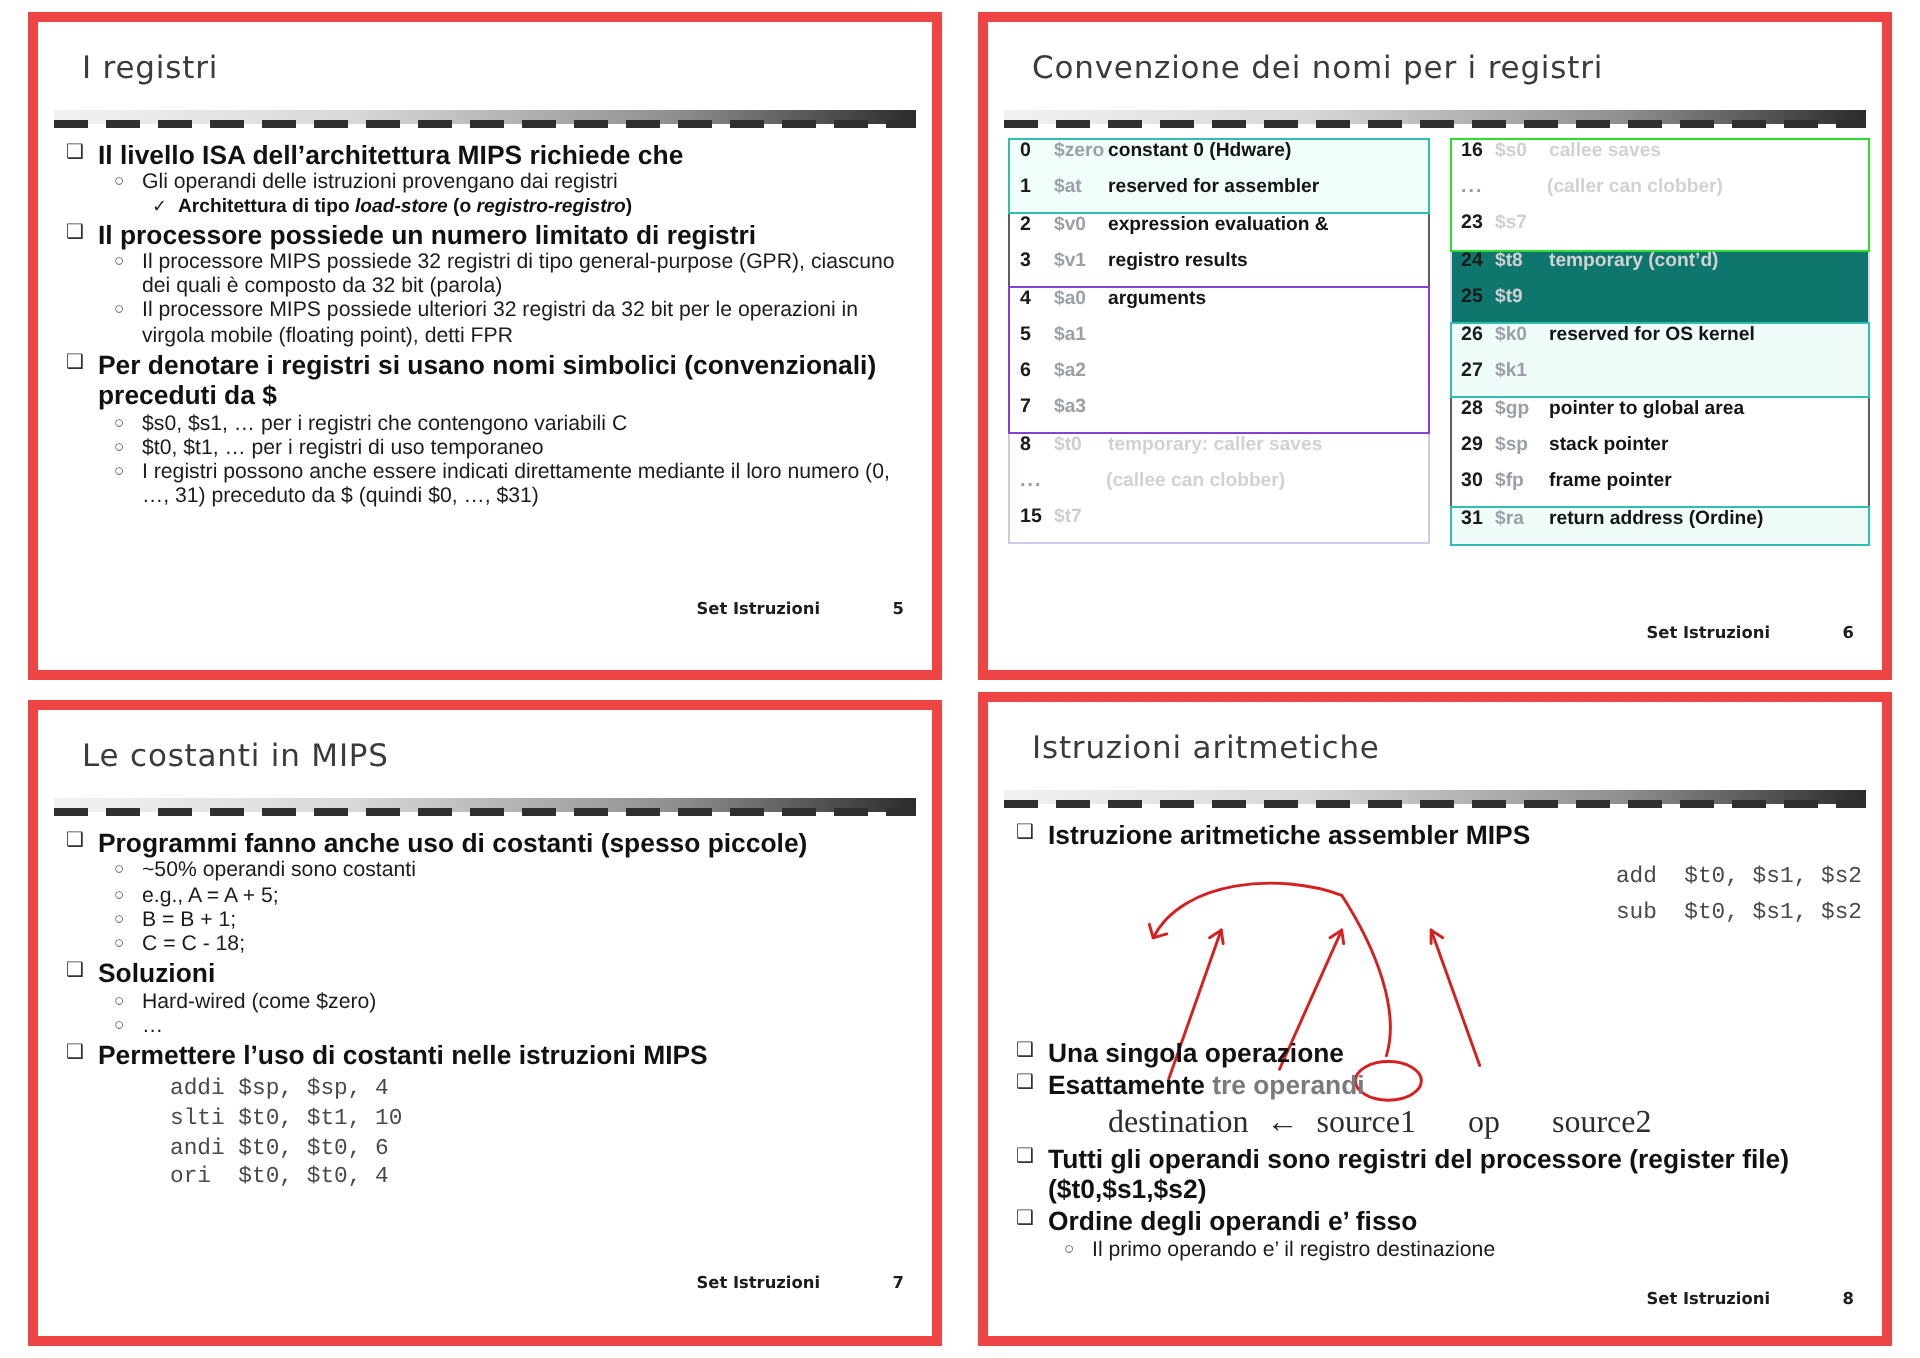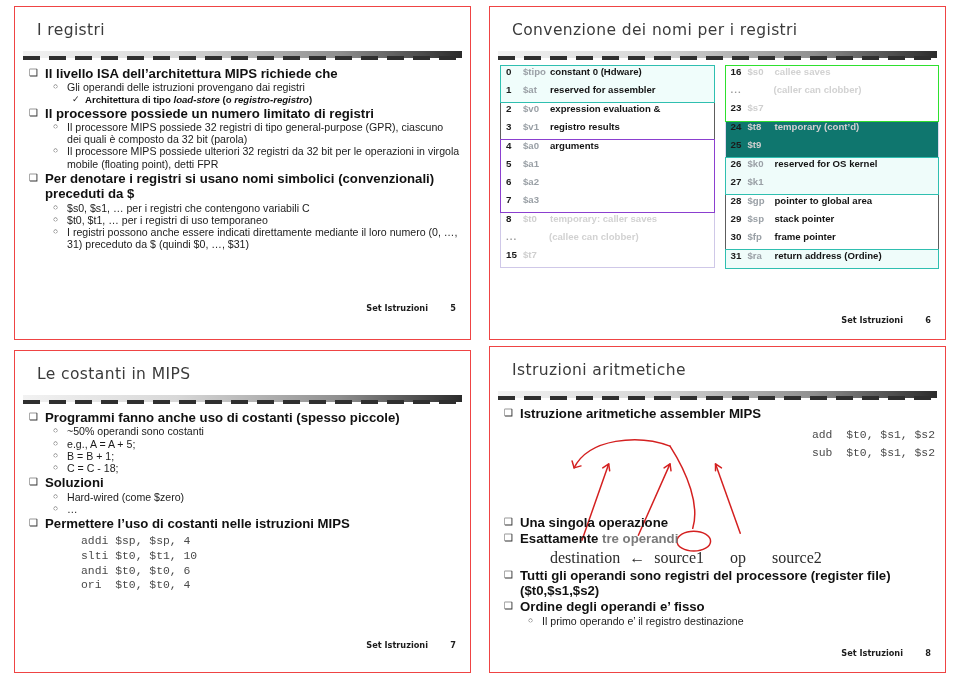--- a/index.html
+++ b/index.html
@@ -19,21 +19,21 @@
     position: relative;
     width: 960px;
     height: 679px;
     display: grid;
     grid-template-columns: 480px 480px;
     grid-template-rows: 340px 339px;
   }
   .slide {
     position: relative;
     box-sizing: border-box;
-    border: 1px solid #ef4444;
+    border: 5px solid #ef4444;
     margin: 8px 10px 8px 10px;
     padding: 0;
     background: #fff;
     overflow: hidden;
   }
   .slide.s1 { margin: 6px 9px 0px 14px; }
   .slide.s2 { margin: 6px 14px 0px 9px; }
   .slide.s3 { margin: 10px 9px 6px 14px; }
   .slide.s4 { margin: 6px 14px 6px 9px; }
 
@@ -125,21 +125,21 @@
     margin-top: 3px;
   }
 
   .footer {
     position: absolute;
     font-size: 8.2px;
     font-weight: bold;
     color: #1d1d1d;
     font-family: "DejaVu Sans", sans-serif;
   }
-  .footer.lbl { right: 42px; }
+  .footer.lbl { right: 56px; }
   .footer.num { right: 14px; }
 
   
   .regwrap {
     position: absolute;
     left: 10px;
     top: 58px;
     right: 6px;
     display: flex;
     gap: 10px;
@@ -225,21 +225,21 @@
 
   <div class="slide s2">
     <div class="sl-title">Convenzione dei nomi per i registri</div>
     <div class="rule"></div>
     <div class="dashrule"></div>
     <div class="regwrap">
       <div class="regcol" id="reg-left">
           <div class="grp teal">
             <div class="rrow">
               <span class="rnum">0</span>
-              <span class="rname w">$tipo</span>
+              <span class="rname w">$zero</span>
               <span class="rdesc">constant 0 (Hdware)</span>
             </div>
             <div class="rrow">
               <span class="rnum">1</span>
               <span class="rname w">$at</span>
               <span class="rdesc">reserved for assembler</span>
             </div>
           </div>
           <div class="grp gray">
             <div class="rrow">

